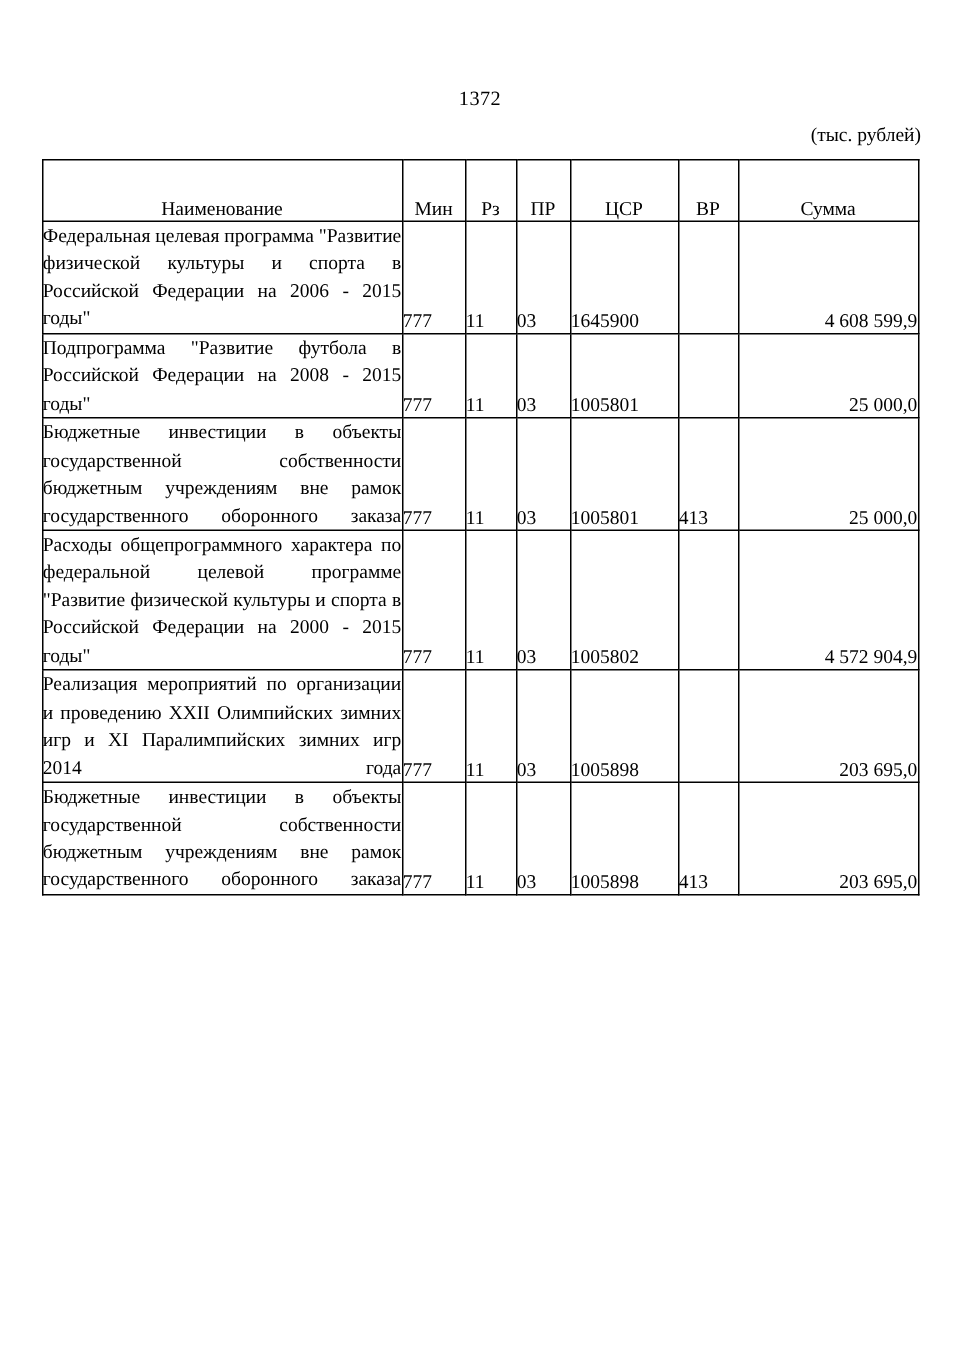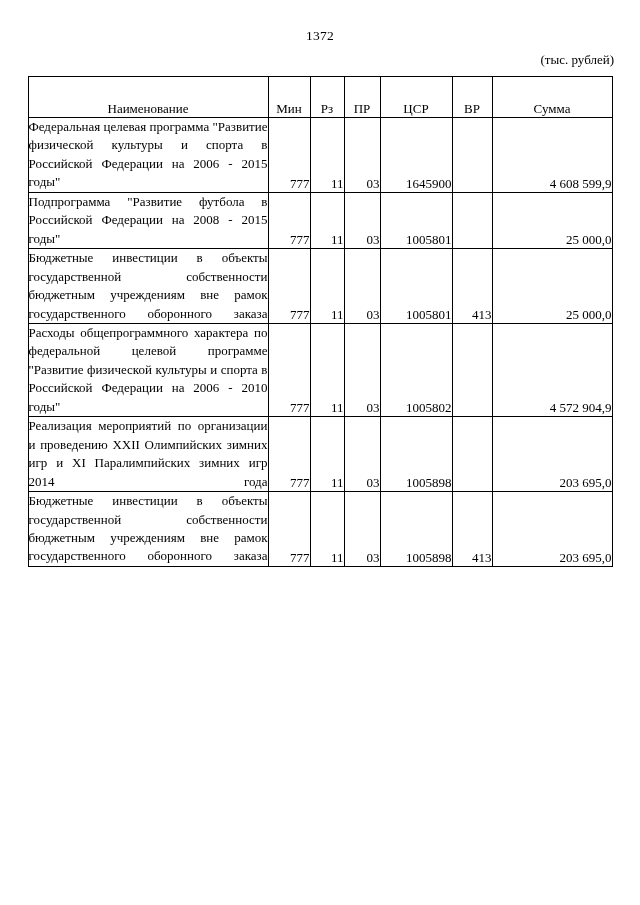--- a/index.html
+++ b/index.html
@@ -16,21 +16,21 @@
   }
   .page {
     width: 640px;
     height: 905px;
     position: relative;
     box-sizing: border-box;
   }
   .page-number {
     text-align: center;
     font-size: 13.5px;
-    margin-top: 28px;
+    margin-top: 58px;
     letter-spacing: 0.3px;
   }
   .units-line {
     text-align: right;
     font-size: 13px;
     margin-top: 8px;
     padding-right: 26px;
   }
   table.budget {
     border-collapse: collapse;
@@ -65,21 +65,21 @@
   }
   td.name {
     text-align: justify;
     text-align-last: justify;
     padding: 7px 10px 6px 10px;
     line-height: 1.42;
     font-size: 13.2px;
     vertical-align: top;
   }
   td.num {
-    text-align: right;
+    text-align: left;
     vertical-align: bottom;
     padding-bottom: 7px;
     font-size: 13.2px;
   }
   td.sum {
     text-align: right;
     vertical-align: bottom;
     padding-right: 12px;
     padding-bottom: 7px;
     font-size: 13.2px;
@@ -138,21 +138,21 @@
         <tr>
           <td class="name">Бюджетные инвестиции в объекты государственной собственности бюджетным учреждениям вне рамок государственного оборонного заказа</td>
           <td class="num">777</td>
           <td class="num">11</td>
           <td class="num">03</td>
           <td class="num">1005801</td>
           <td class="num">413</td>
           <td class="sum">25 000,0</td>
         </tr>
         <tr>
-          <td class="name">Расходы общепрограммного характера по федеральной целевой программе "Развитие физической культуры и спорта в Российской Федерации на 2006 - 2010 годы"</td>
+          <td class="name">Расходы общепрограммного характера по федеральной целевой программе "Развитие физической культуры и спорта в Российской Федерации на 2000 - 2015 годы"</td>
           <td class="num">777</td>
           <td class="num">11</td>
           <td class="num">03</td>
           <td class="num">1005802</td>
           <td class="num"></td>
           <td class="sum">4 572 904,9</td>
         </tr>
         <tr>
           <td class="name">Реализация мероприятий по организации и проведению XXII Олимпийских зимних игр и XI Паралимпийских зимних игр 2014 года</td>
           <td class="num">777</td>

